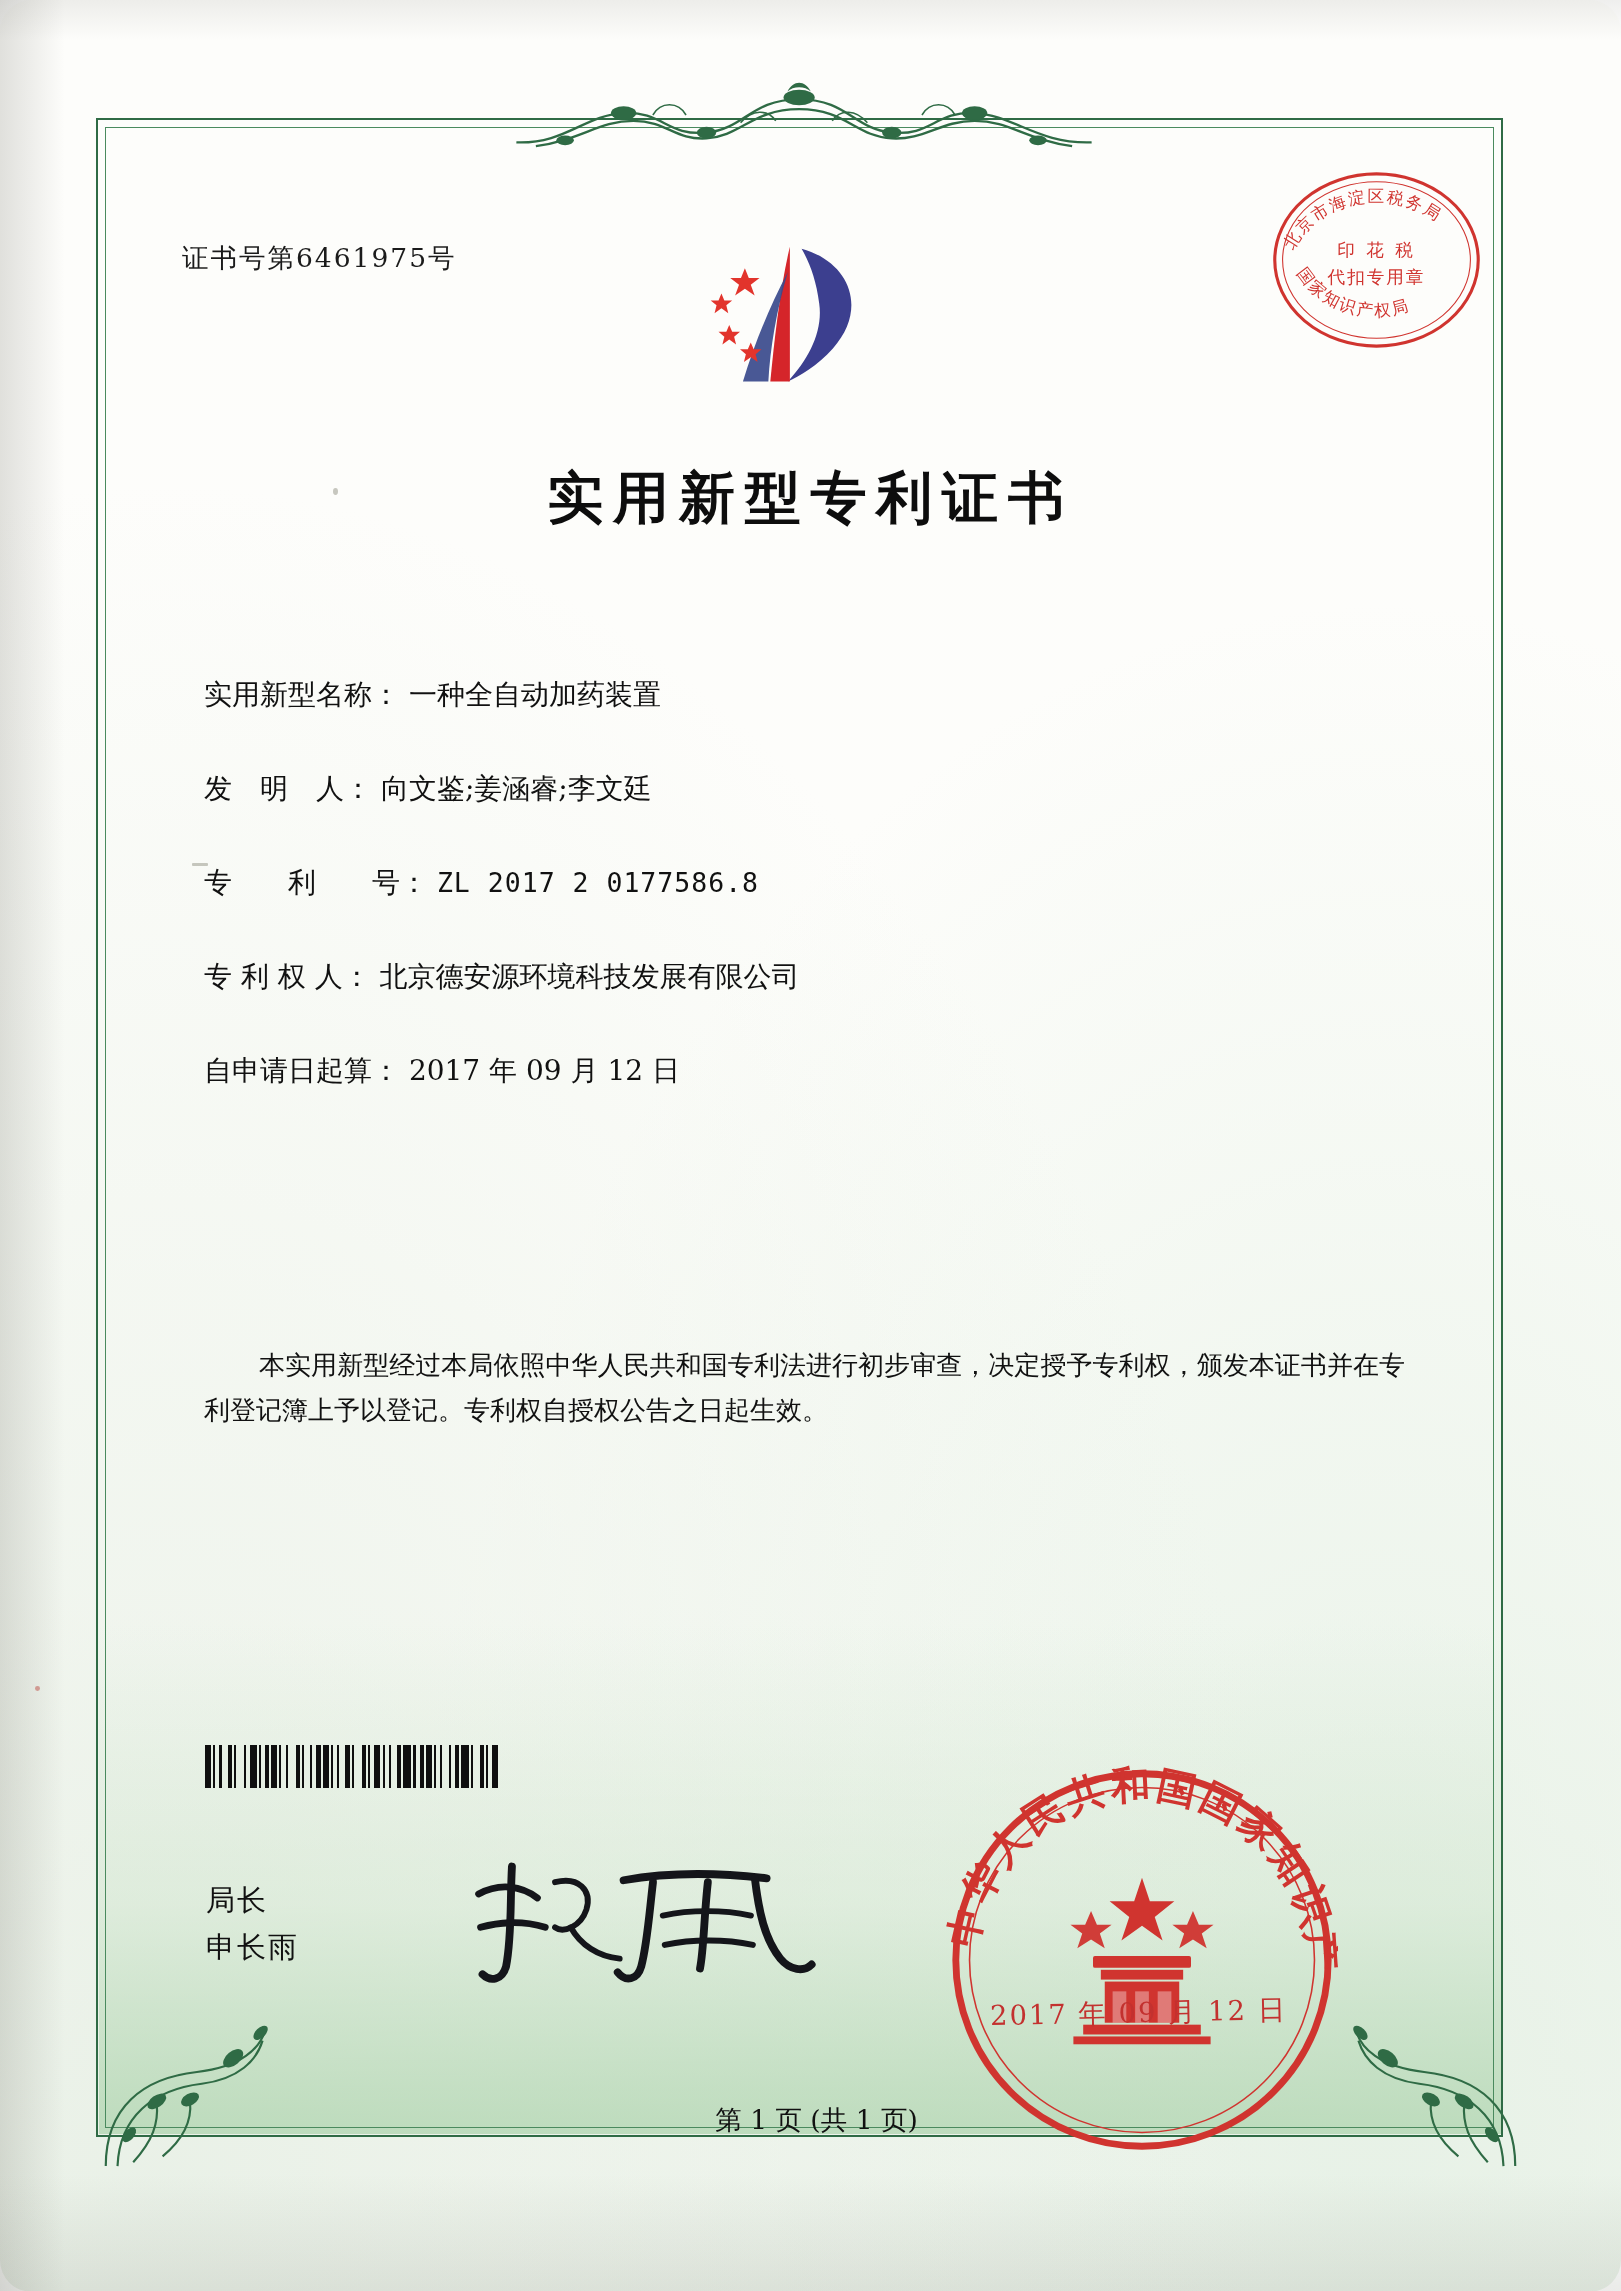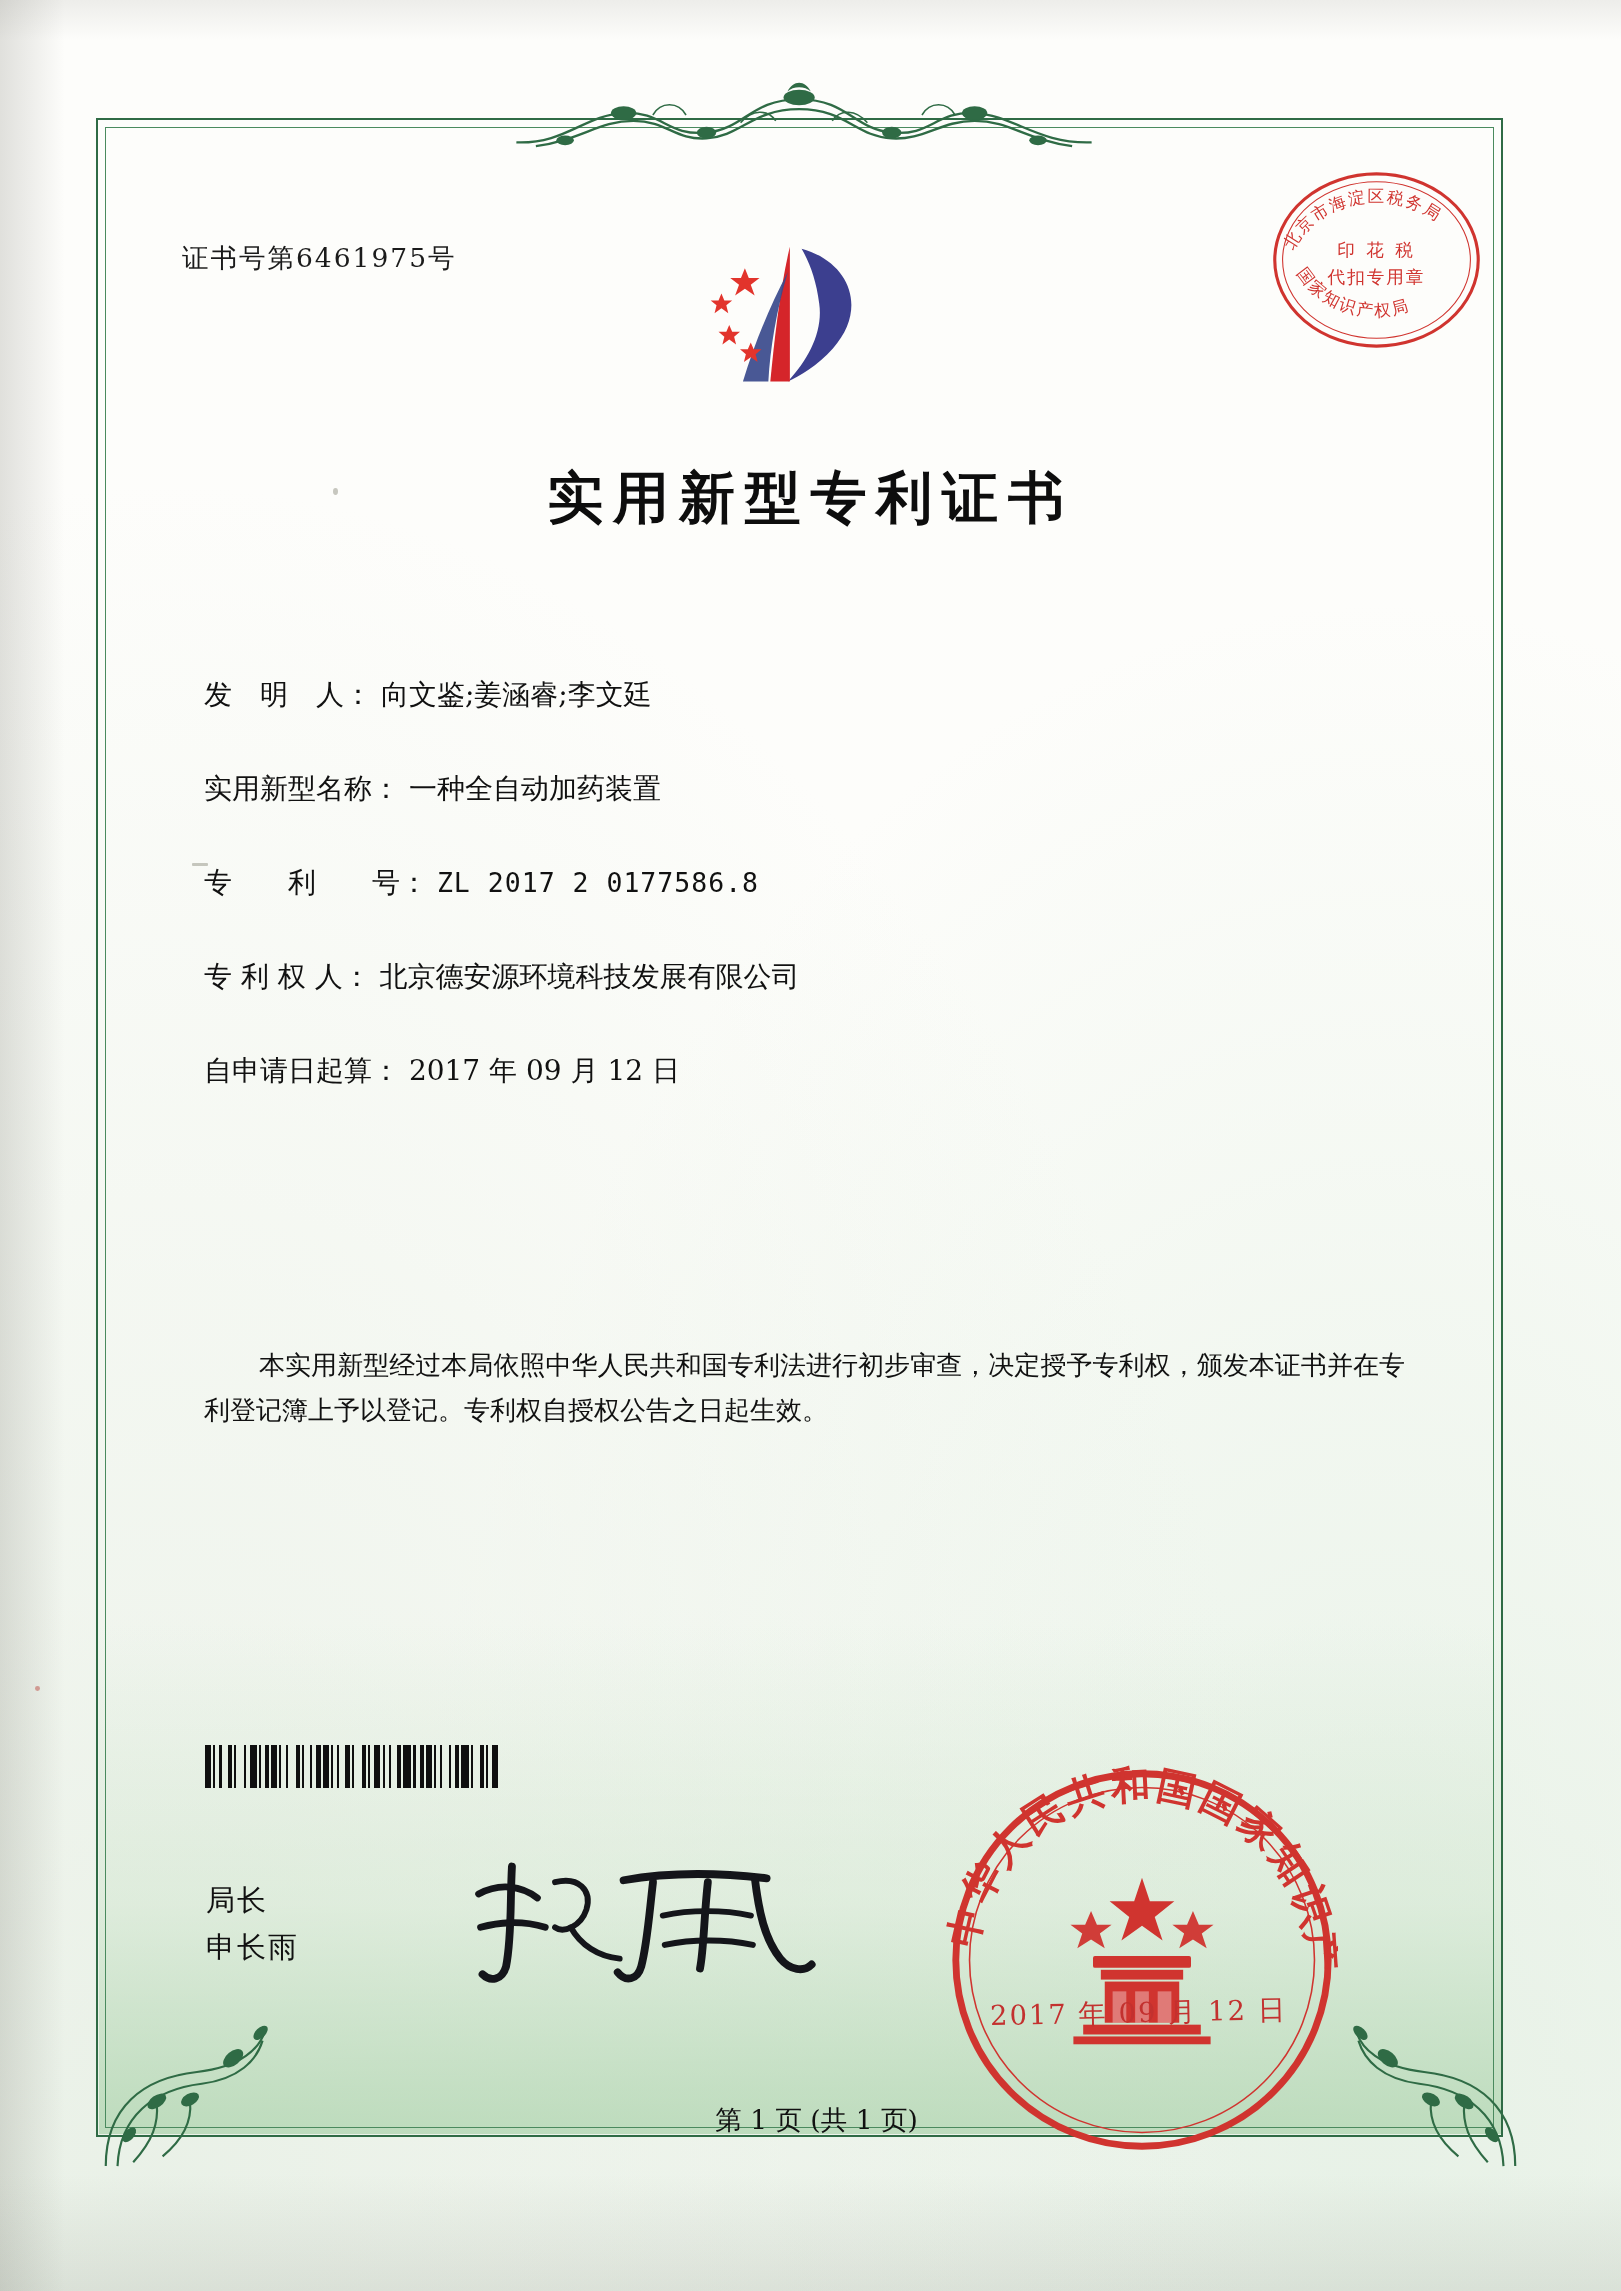--- a/index.html
+++ b/index.html
@@ -17,20 +17,21 @@
   }
 
   
   .page {
     position: absolute;
     inset: 0;
     background:
       radial-gradient(ellipse at 10% 95%, rgba(232,240,230,0.9) 0%, rgba(255,255,255,0) 55%),
       radial-gradient(ellipse at 85% 90%, rgba(228,240,228,0.85) 0%, rgba(255,255,255,0) 50%),
       linear-gradient(180deg,#fdfdfb 0%, #fdfdfa 70%, #f4f7f1 100%);
+    border-radius: 32px;
   }
 
   
   .scan-edge-left {
     position: absolute; left: 0; top: 0; width: 65px; height: 100%;
     background: linear-gradient(90deg, rgba(120,120,110,0.22) 0%, rgba(255,255,255,0) 100%);
   }
   .scan-edge-top {
     position: absolute; left: 0; top: 0; width: 100%; height: 41px;
     background: linear-gradient(180deg, rgba(140,140,130,0.14) 0%, rgba(255,255,255,0) 100%);
@@ -313,26 +314,26 @@
       </text>
       <text x="115" y="96" text-anchor="middle" font-family="'DejaVu Serif','Liberation Serif',serif" font-size="18" fill="#d0342f" letter-spacing="3">印 花 税</text>
       <text x="115" y="124" text-anchor="middle" font-family="'DejaVu Serif','Liberation Serif',serif" font-size="18" fill="#d0342f" letter-spacing="2">代扣专用章</text>
     </svg>
   </div>
 
   <div class="title">实用新型专利证书</div>
 
   <div class="fields">
     <div class="field-row">
+      <span class="field-label">实用新型名称：</span>
+      <span class="field-value">一种全自动加药装置</span>
+    </div>
+    <div class="field-row">
       <span class="field-label">发　明　人：</span>
       <span class="field-value">向文鉴;姜涵睿;李文廷</span>
-    </div>
-    <div class="field-row">
-      <span class="field-label">实用新型名称：</span>
-      <span class="field-value">一种全自动加药装置</span>
     </div>
     <div class="field-row">
       <span class="field-label">专　　利　　号：</span>
       <span class="field-value mono-val">ZL 2017 2 0177586.8</span>
     </div>
     <div class="field-row">
       <span class="field-label">专 利 权 人：</span>
       <span class="field-value">北京德安源环境科技发展有限公司</span>
     </div>
     <div class="field-row">

